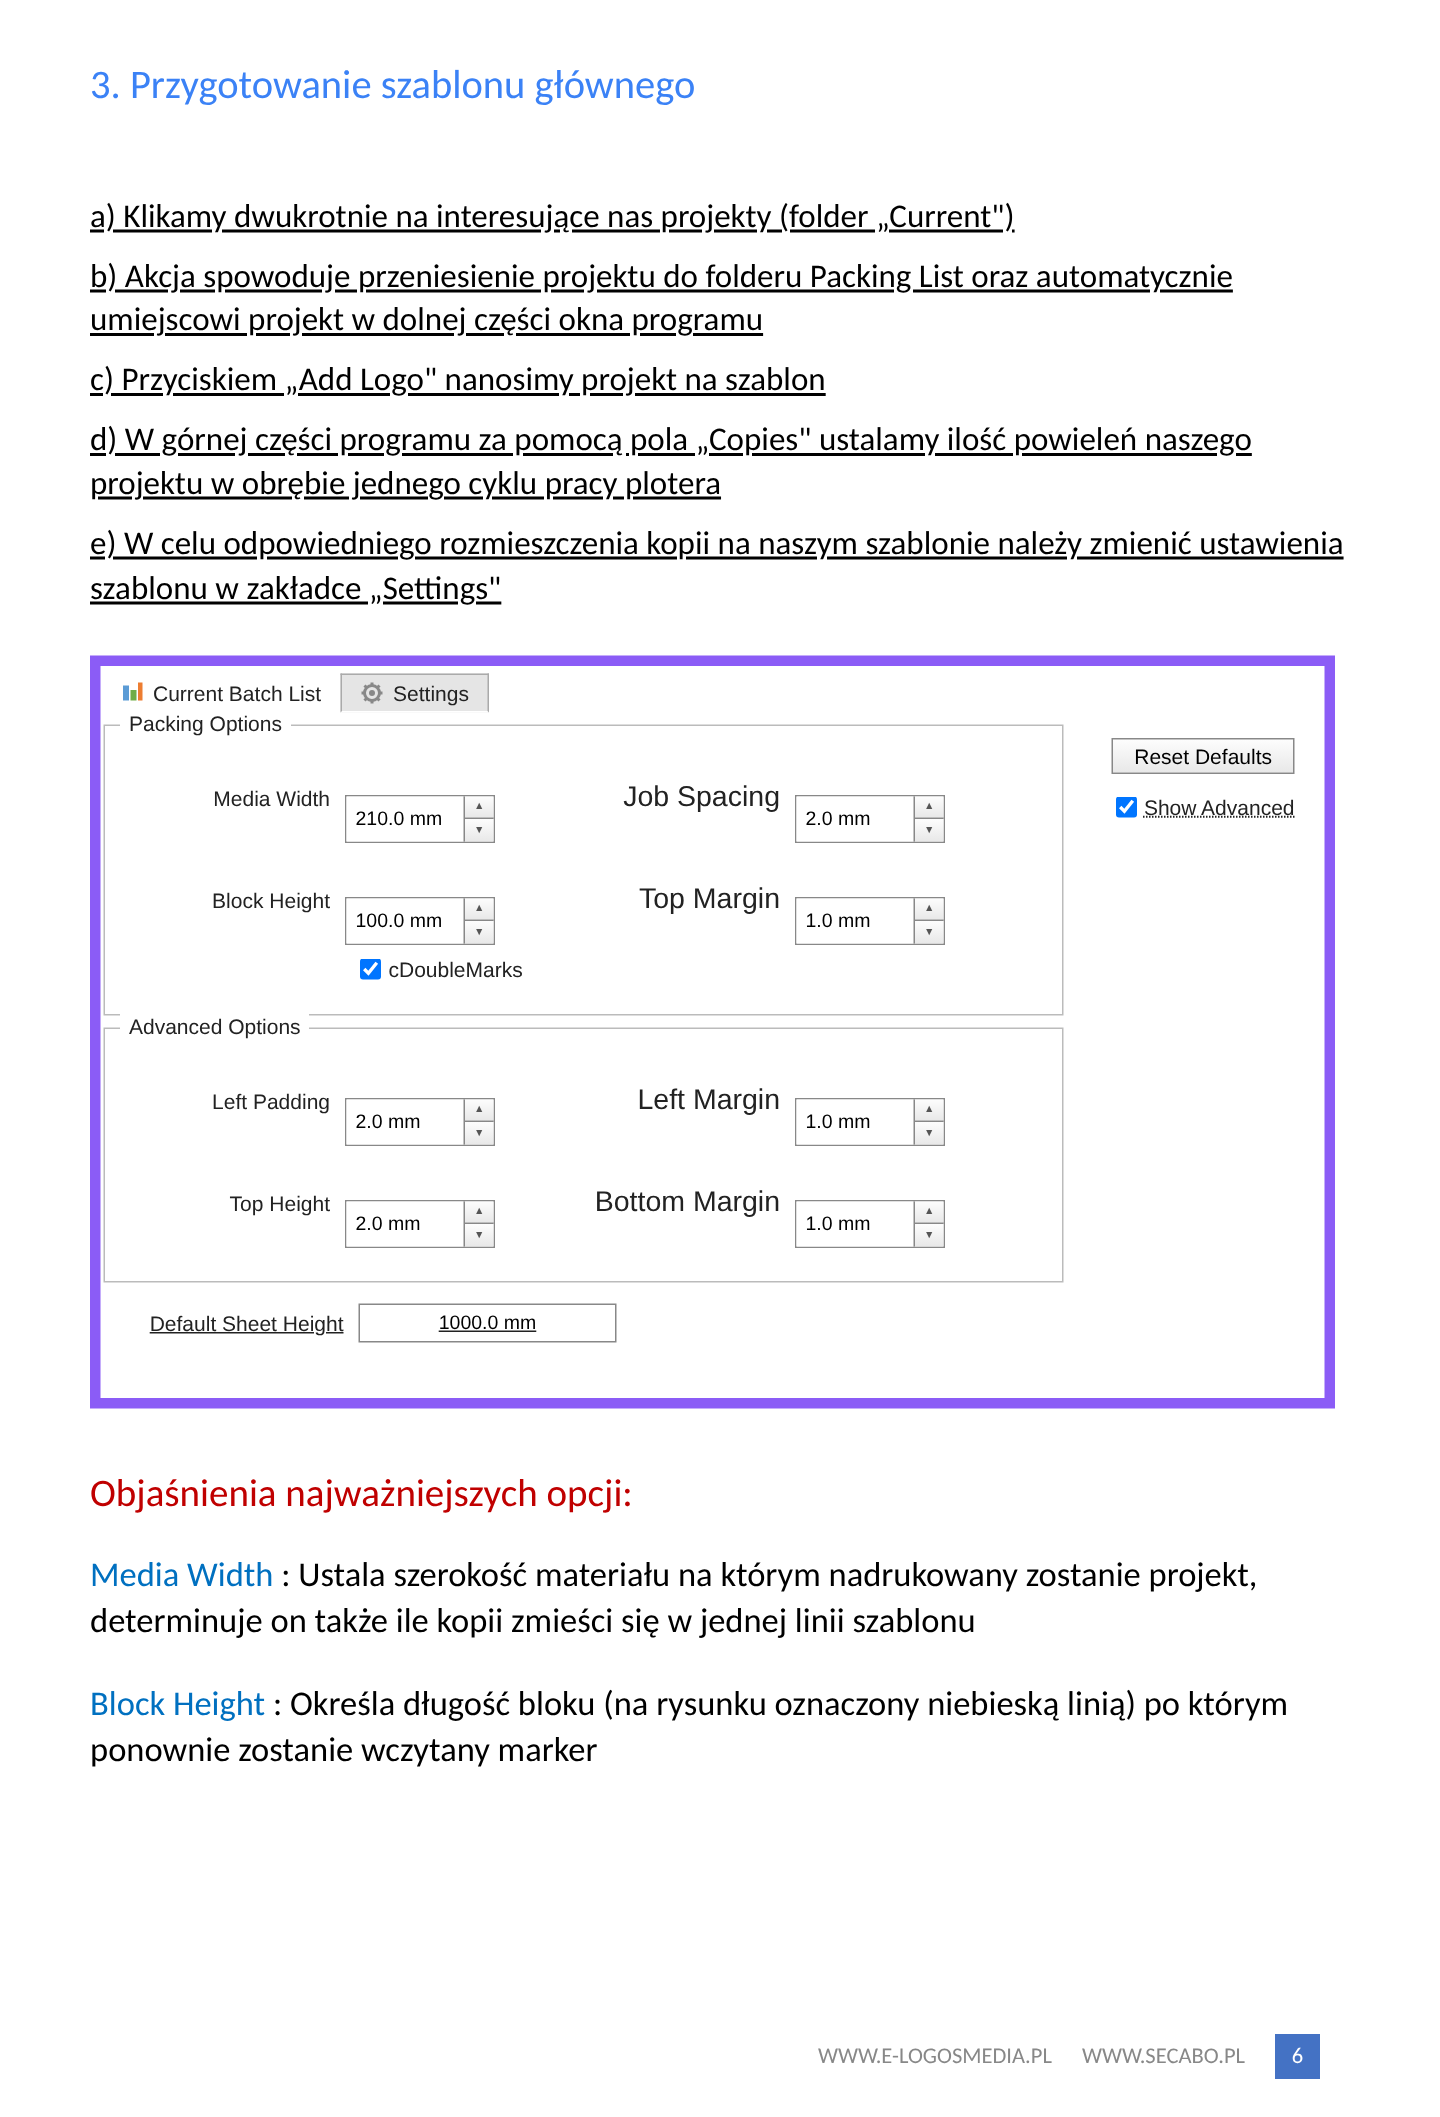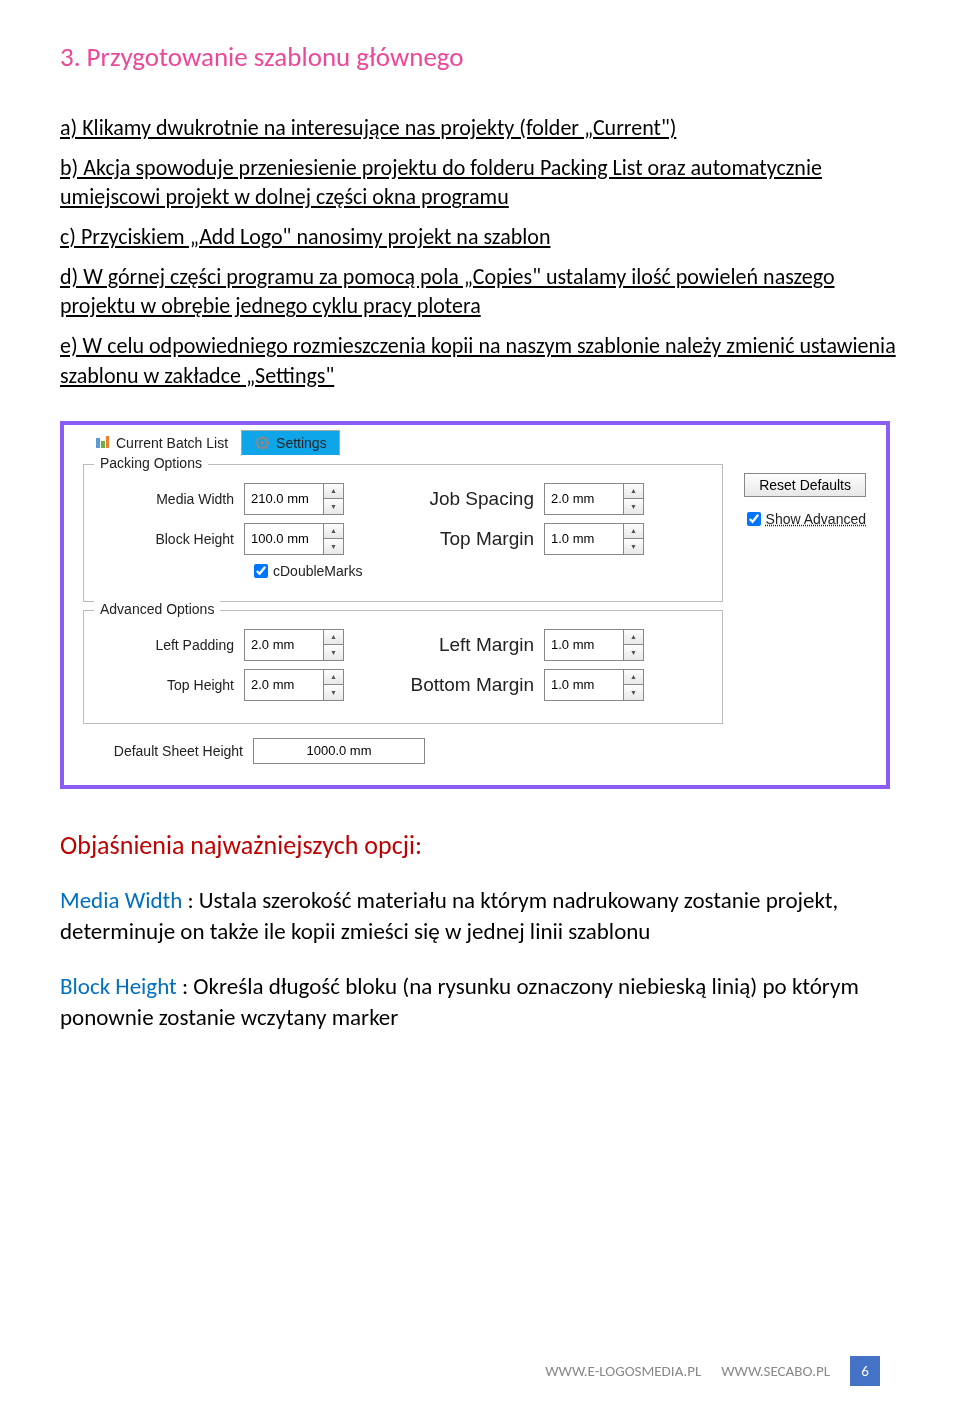--- a/index.html
+++ b/index.html
@@ -6,52 +6,52 @@
   body {
     font-family: Calibri, Arial, sans-serif;
     background: #fff;
     width: 960px;
     min-height: 1411px;
     padding: 40px 60px 20px 60px;
     position: relative;
     color: #000;
   }
   .heading {
-    color: #ec4899;
+    color: #3b82f6;
     font-size: 27px;
     font-weight: normal;
-    margin-bottom: 40px;
+    margin-bottom: 56px;
   }
   .body-text {
     font-size: 22px;
     line-height: 1.35;
     margin-bottom: 30px;
   }
   .body-text-block { margin-bottom: 10px; text-decoration: underline; }
   .app-panel {
-    border: 4px solid #8b5cf6;
+    border: 7px solid #8b5cf6;
     background: #fff;
     width: 830px;
     margin: 10px 0 40px 0;
-    padding: 5px 8px 15px 17px;
+    padding: 5px 8px 15px 0;
     font-family: "Segoe UI", Arial, sans-serif;
     font-size: 14px;
     color: #222;
   }
   .tabs { display: flex; align-items: flex-end; margin-bottom: 8px; }
   .tab {
     display: flex;
     align-items: center;
     gap: 6px;
     padding: 4px 12px;
     border: 1px solid transparent;
     cursor: pointer;
     font-size: 14px;
   }
-  .tab.active { border: 1px solid #aaa; border-bottom: 1px solid #fff; background:#0ea5e9; }
+  .tab.active { border: 1px solid #aaa; border-bottom: 1px solid #fff; background:#e5e5e5; }
   .tab-icon { width: 16px; height: 16px; display:inline-block; }
   .fieldset {
     border: 1px solid #bbb;
     margin: 8px 2px;
     padding: 10px 10px 14px 10px;
     position: relative;
   }
   .fieldset-label {
     position: absolute;
     top: -10px;
@@ -62,20 +62,21 @@
   }
   .row { display: flex; align-items: center; margin: 8px 0; }
   .label { width: 150px; text-align: right; padding-right: 10px; font-size: 14px; }
   .label2 { width: 150px; text-align: right; padding-right: 10px; font-size: 19px; }
   .spin {
     display: flex;
     align-items: stretch;
     border: 1px solid #888;
     height: 32px;
     width: 100px;
+    margin-top: 28px;
   }
   .spin input {
     border: none;
     outline: none;
     width: 78px;
     padding: 0 6px;
     font-size: 13px;
     font-family: inherit;
   }
   .spin-buttons {
@@ -302,21 +303,21 @@
       <div class="spin">
         <input value="1.0 mm" style="">
         <div class="spin-buttons">
             <button class="spin-btn">▲</button>
             <button class="spin-btn">▼</button>
           </div>
       </div>
     </div>
   </div>
 
-  <div class="row" style="margin:14px 2px 6px 2px;">
+  <div class="row" style="margin:14px 2px 22px 2px;text-decoration:underline;">
     <div class="label" style="width:170px;">Default Sheet Height</div>
     <input class="wide-input" value="1000.0 mm" style="">
   </div>
 
 </div>
 
 <div class="explain-head">Objaśnienia najważniejszych opcji:</div>
 
 <div class="explain-block">
   <span class="blue-term">Media Width</span><span> : Ustala szerokość materiału na którym nadrukowany zostanie projekt, determinuje on także ile kopii zmieści się w jednej linii szablonu</span>

